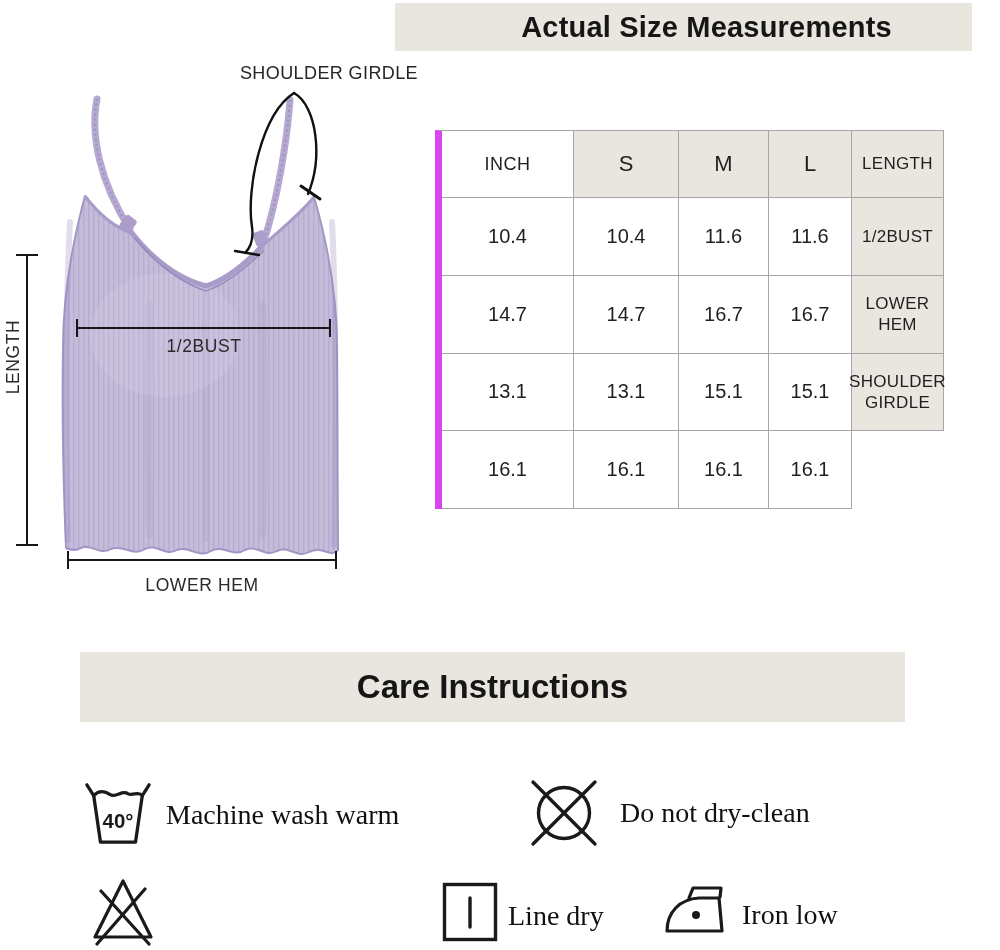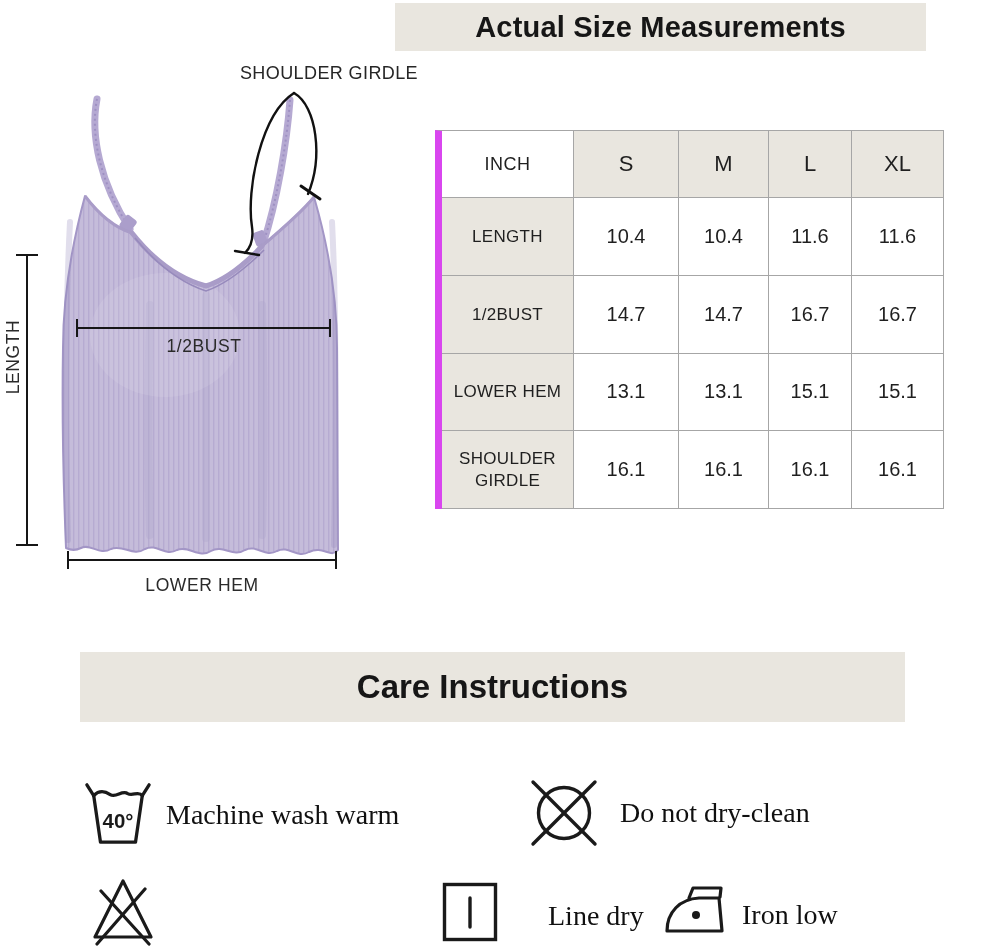--- a/index.html
+++ b/index.html
@@ -31,21 +31,21 @@
   
   .care-item-label{position:absolute;font-family:"Liberation Serif",serif;font-size:28px;color:#101010;white-space:nowrap;}
   .care-icon{position:absolute;}
   .wash-temp{font-family:"Liberation Sans",sans-serif;font-size:21px;font-weight:700;fill:#1a1a1a;}
 </style>
 </head>
 <body>
 
 <div class="page">
 
-  <div class="banner" style="left:395px;top:3px;width:531px;height:48px;">
+  <div class="banner" style="left:395px;top:3px;width:531px;height:48px;padding-left:46px;">
     <div class="banner-title">Actual Size Measurements</div>
   </div>
 
   <svg class="garment-svg" viewBox="0 50 420 565">
     <defs>
       <pattern id="rib" width="5" height="6" patternUnits="userSpaceOnUse">
         <rect width="5" height="6" fill="#c5bcda"></rect>
         <rect x="3" width="1.4" height="6" fill="#b6abd1"></rect>
       </pattern>
     </defs>
@@ -120,21 +120,20 @@
       <line x1="336" y1="551" x2="336" y2="569"></line>
     </g>
     <text class="measure-label" x="202" y="591" text-anchor="middle">LOWER HEM</text>
   </svg>
 
   <div class="size-table">
     <div class="cell unit">INCH</div>
     <div class="cell colhead beige">S</div>
     <div class="cell colhead beige">M</div>
     <div class="cell colhead beige">L</div>
-    <div class="cell colhead beige">XL</div>
 
     <div class="cell rowlabel beige">LENGTH</div>
     <div class="cell val">10.4</div>
     <div class="cell val">10.4</div>
     <div class="cell val">11.6</div>
     <div class="cell val">11.6</div>
 
     <div class="cell rowlabel beige">1/2BUST</div>
     <div class="cell val">14.7</div>
     <div class="cell val">14.7</div>
@@ -185,21 +184,21 @@
       <path d="M53,13 L5,68"></path>
     </g>
   </svg>
 
   <svg class="care-icon" style="left:442px;top:882px;" width="56" height="60" viewBox="0 0 56 60">
     <g fill="none" stroke="#1a1a1a" stroke-width="3.4" stroke-linecap="round">
       <rect x="2.5" y="2.5" width="51" height="55"></rect>
       <path d="M28,16 L28,45"></path>
     </g>
   </svg>
-  <div class="care-item-label" style="left:508px;top:900px;margin-left:40px;">Line dry</div>
+  <div class="care-item-label" style="left:508px;top:900px;">Line dry</div>
 
   <svg class="care-icon" style="left:662px;top:882px;" width="66" height="54" viewBox="0 0 66 54">
     <g fill="none" stroke="#1a1a1a" stroke-width="3.2" stroke-linecap="round" stroke-linejoin="round">
       <path d="M5,49 C5,30 18,17 37,16 L57,16 L60,49 Z"></path>
       <path d="M27,16 L31,6 L59,6 L58,15"></path>
     </g>
     <circle cx="34" cy="33" r="4" fill="#1a1a1a"></circle>
   </svg>
   <div class="care-item-label" style="left:742px;top:899px;">Iron low</div>
 

